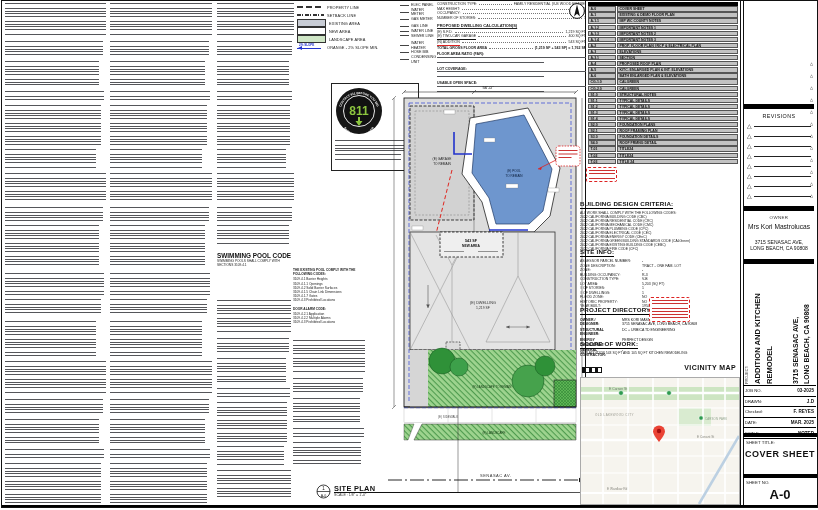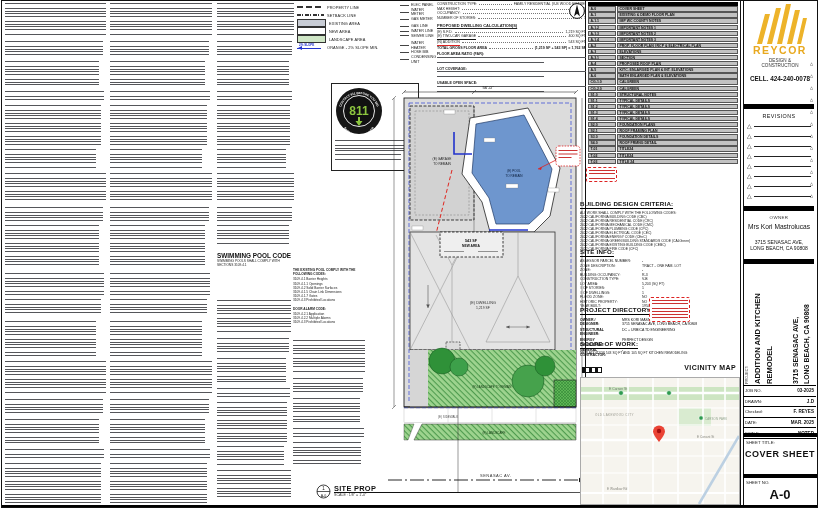--- a/index.html
+++ b/index.html
@@ -406,21 +406,21 @@
     <path d="M196,400 l-5,-2.2 v4.4 z" fill="#111"></path>
     <text x="92" y="397" font-size="4" letter-spacing=".5" fill="#333">SENASAC AV.</text>
   </svg>
 
   <svg class="abs" style="left:316px;top:484px;" width="15" height="15" viewBox="0 0 15 15">
     <circle cx="7.5" cy="7.5" r="6.5" fill="#fff" stroke="#111" stroke-width=".8"></circle>
     <line x1="1" y1="7.5" x2="14" y2="7.5" stroke="#111" stroke-width=".7"></line>
     <text x="7.5" y="6.3" font-size="4.5" text-anchor="middle" fill="#111">1</text>
     <text x="7.5" y="13" font-size="3.6" text-anchor="middle" fill="#111">A-0</text>
   </svg>
-  <div class="abs" style="left:334px;top:484px;font-size:7.4px;font-weight:bold;letter-spacing:.3px;">SITE PROP</div>
+  <div class="abs" style="left:334px;top:484px;font-size:7.4px;font-weight:bold;letter-spacing:.3px;">SITE PLAN</div>
   <div class="abs" style="left:334px;top:493px;font-size:3.6px;color:#333;">SCALE : 1/8" = 1'-0"</div>
   <div class="abs" style="left:334px;top:491.5px;width:248px;height:1.6px;background:linear-gradient(90deg,#111 0 55%,#555 100%);"></div>
 
   <div class="abs" style="left:588px;top:2px;width:150px;">
     <div class="idx-head"></div>
     <div>
         <div class="idx-row">
           <div class="idx-num">A-0</div>
           <div class="idx-title">COVER SHEET</div>
         </div>
@@ -663,35 +663,20 @@
     <text x="14" y="38" font-size="3" letter-spacing=".4" fill="#9a9a90">OLD LAKEWOOD CITY</text>
     <text x="124" y="42" font-size="2.8" letter-spacing=".2" fill="#8fa38c">CARSON PARK</text>
     <text x="116" y="60" font-size="3.2" fill="#8a8a82">E Conant St</text>
     <text x="26" y="112" font-size="3.2" fill="#8a8a82">E Wardlow Rd</text>
     <g transform="translate(78,50)">
       <path d="M0,14 C0,14 -6,6.5 -6,3.5 A6,6 0 1 1 6,3.5 C6,6.5 0,14 0,14 Z" fill="#ea4335"></path>
       <circle cy="3" r="2.2" fill="#a50e0e"></circle>
     </g>
   </svg>
 
-  <div class="abs" style="left:744px;top:2px;width:72px;">
-    <svg width="54" height="40" viewBox="0 0 54 40" style="display:block;margin:2px auto 0;">
-      <g fill="#edb32a">
-        <path d="M4,40 L12,10 h5 L9,40 Z"></path>
-        <path d="M14,40 L23,4 h5 L19,40 Z"></path>
-        <path d="M24,40 L33,0 h5 L29,40 Z"></path>
-        <path d="M34,40 L42,6 h5 L39,40 Z"></path>
-        <path d="M44,40 L50,14 h4 L48,40 Z"></path>
-      </g>
-    </svg>
-    <div class="tb-center" style="font-size:10.5px;font-weight:bold;letter-spacing:1.5px;color:#e8a920;">REYCOR</div>
-    <div class="tb-center" style="font-size:4.6px;color:#333;white-space:pre-line;margin-top:2px;">DESIGN &amp;
-CONSTRUCTION</div>
-    <div class="tb-center" style="font-size:6.4px;font-weight:bold;margin-top:7px;">CELL.   424-240-0078</div>
-  </div>
   <div class="abs hbar" style="left:744px;top:104px;width:70px;height:5px;"></div>
   <div class="abs tb-center" style="left:744px;top:113px;width:70px;font-size:5.4px;letter-spacing:.4px;">REVISIONS</div>
   <div class="abs" style="left:744px;top:121px;width:70px;">
       <div class="rev-row">
         <span class="rev-tri">△</span>
         <span class="rev-line"></span>
       </div>
       <div class="rev-row">
         <span class="rev-tri">△</span>
         <span class="rev-line"></span>

